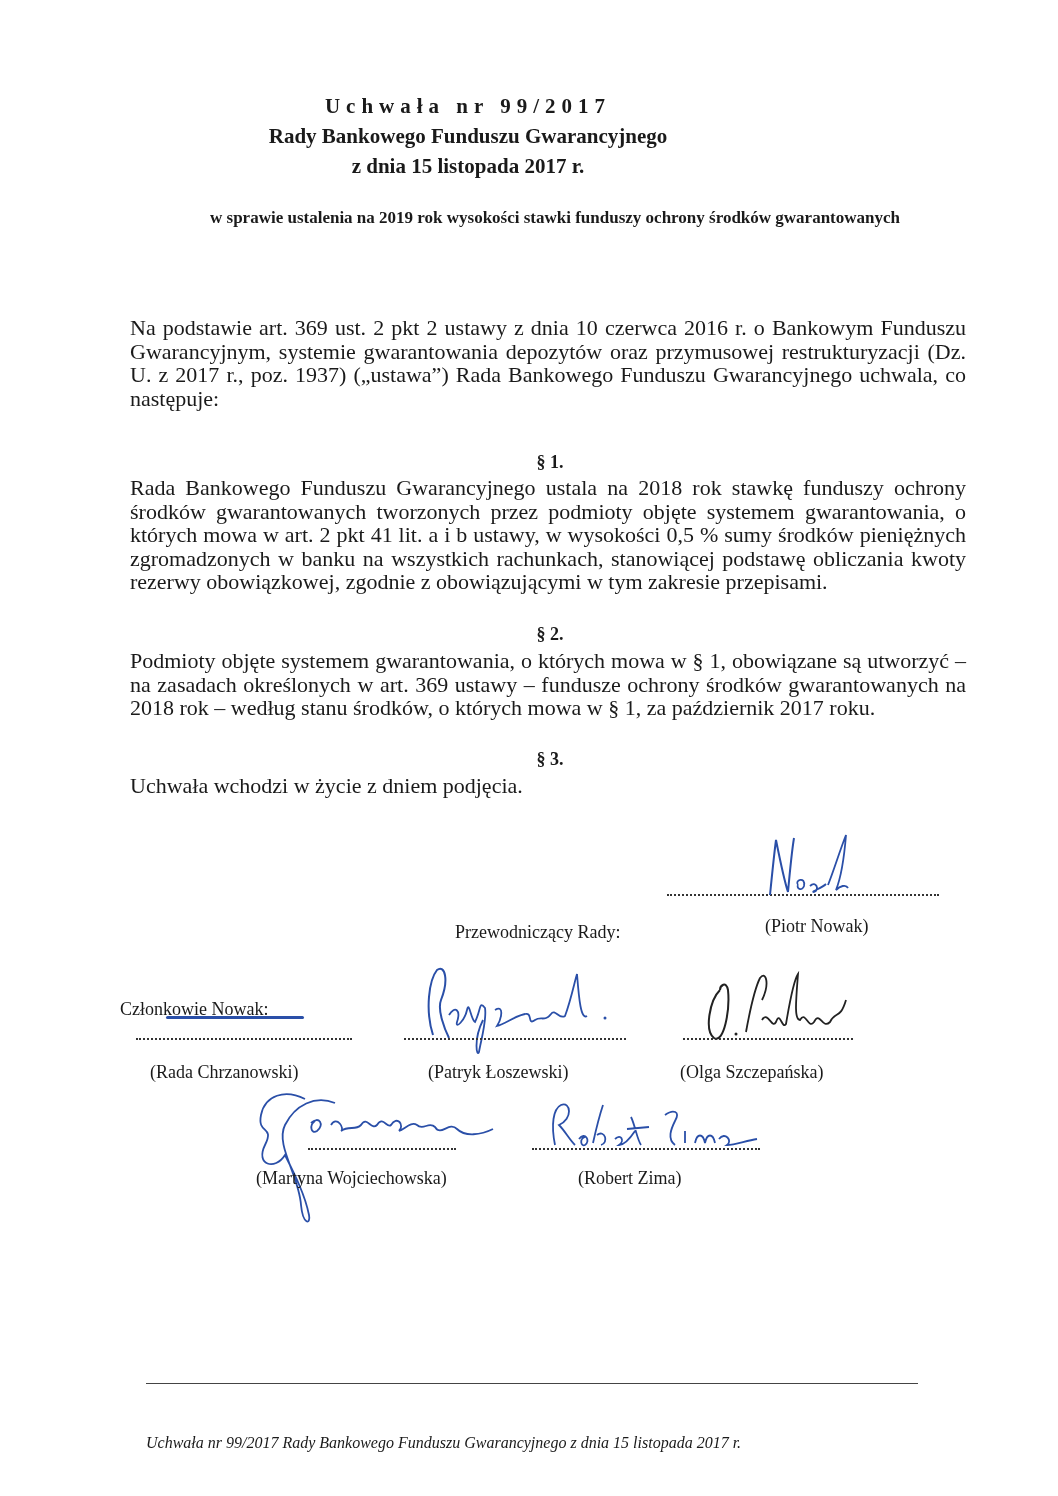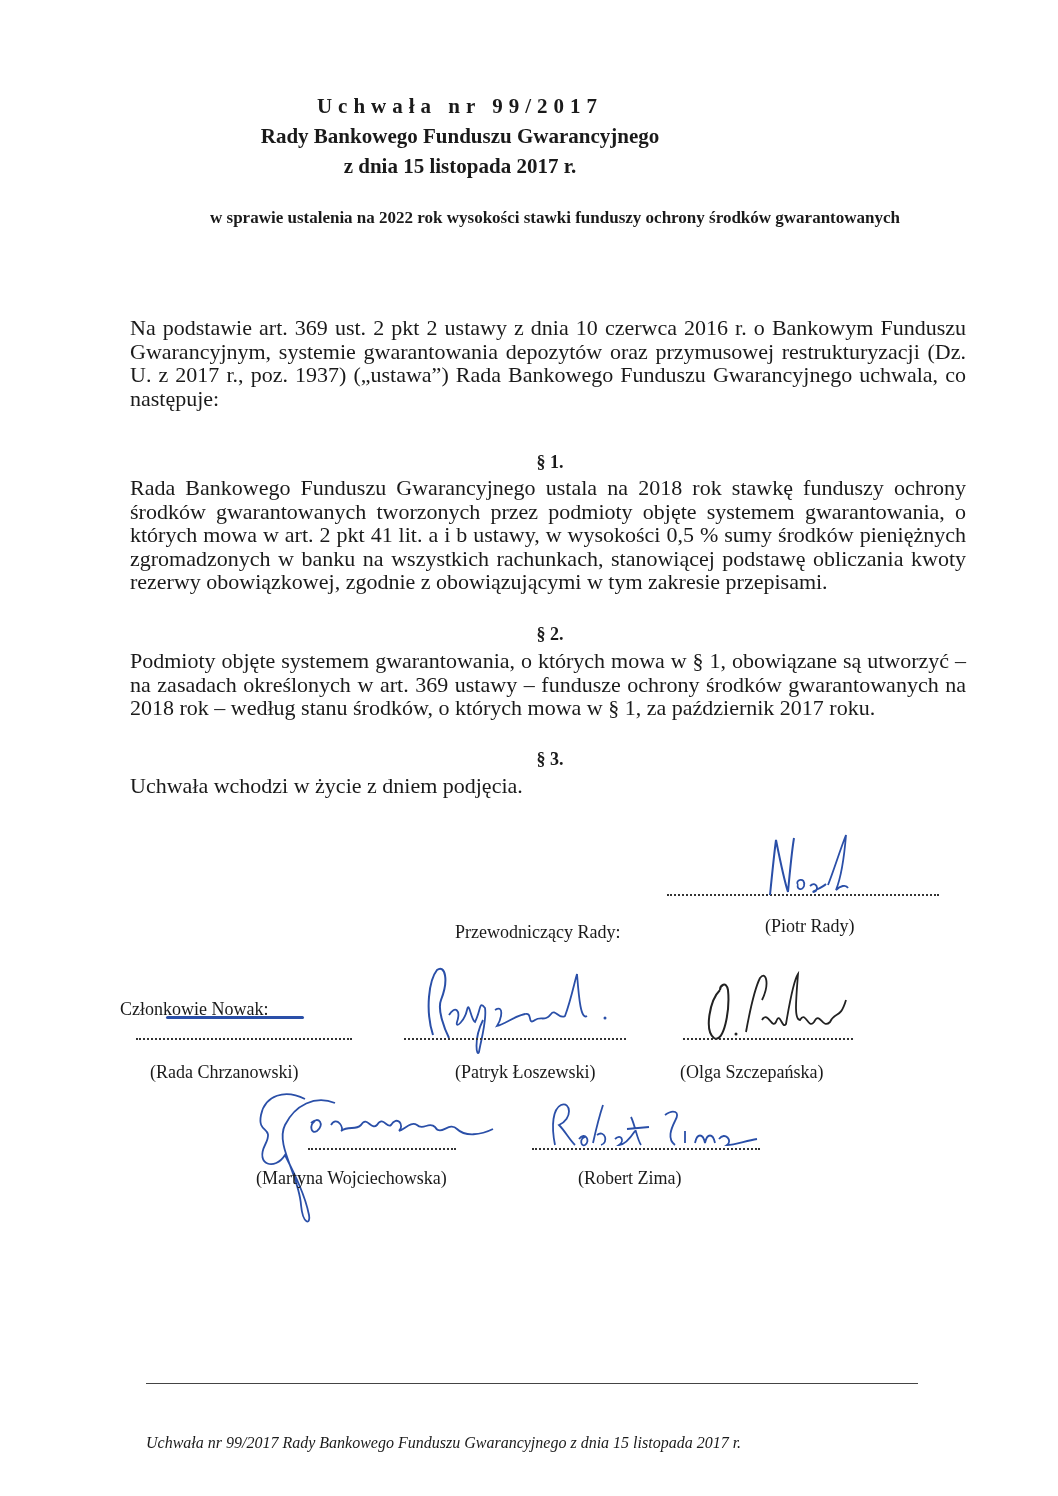--- a/index.html
+++ b/index.html
@@ -1,19 +1,19 @@
 <!DOCTYPE html>
 <html><head>
   <meta charset="utf-8">
   <style>
     html, body { margin: 0; padding: 0; background: #ffffff; }
     body { width: 1058px; height: 1496px; position: relative; overflow: hidden;
            font-family: "Liberation Serif", "DejaVu Serif", serif; color: #1a1a1a; }
     .abs { position: absolute; }
-    .center { left: 0; width: 920px; text-align: center; }
+    .center { left: 8px; width: 920px; text-align: center; }
     .title1 { top: 94px; font-size: 21px; font-weight: bold; letter-spacing: 6px; }
     .title2 { top: 124px; font-size: 21px; font-weight: bold; }
     .title3 { top: 154px; font-size: 21px; font-weight: bold; }
     .subject { top: 206px; left: 170px; width: 770px; text-align: center;
                font-size: 17px; font-weight: bold; line-height: 23px; }
     .para { left: 130px; width: 836px; font-size: 22px; line-height: 23.5px;
             text-align: justify; text-align-last: left; }
     .p-intro { top: 316px; }
     .sect { font-size: 18px; font-weight: bold; left: 0; width: 1100px; text-align: center; }
     .s1 { top: 452px; }
@@ -29,56 +29,56 @@
     .footer { left: 146px; width: 772px; top: 1388px; text-align: left;
               font-style: italic; font-size: 16px; margin-top: 46px; }
     svg.sig { position: absolute; overflow: visible; }
   </style>
 </head>
 <body>
 
 <div class="abs center title1">Uchwała nr 99/2017</div>
 <div class="abs center title2">Rady Bankowego Funduszu Gwarancyjnego</div>
 <div class="abs center title3">z dnia 15 listopada 2017 r.</div>
-<div class="abs subject">w sprawie ustalenia na 2022 rok wysokości stawki funduszy ochrony środków gwarantowanych</div>
+<div class="abs subject">w sprawie ustalenia na 2019 rok wysokości stawki funduszy ochrony środków gwarantowanych</div>
 
 <div class="abs para p-intro">Na podstawie art. 369 ust. 2 pkt 2 ustawy z dnia 10 czerwca 2016 r. o Bankowym Funduszu Gwarancyjnym, systemie gwarantowania depozytów oraz przymusowej restrukturyzacji (Dz. U. z 2017 r., poz. 1937) („ustawa”) Rada Bankowego Funduszu Gwarancyjnego uchwala, co następuje:</div>
 
 <div class="abs sect s1">§ 1.</div>
 <div class="abs para p-s1">Rada Bankowego Funduszu Gwarancyjnego ustala na 2018 rok stawkę funduszy ochrony środków gwarantowanych tworzonych przez podmioty objęte systemem gwarantowania, o których mowa w art. 2 pkt 41 lit. a i b ustawy, w wysokości 0,5 % sumy środków pieniężnych zgromadzonych w banku na wszystkich rachunkach, stanowiącej podstawę obliczania kwoty rezerwy obowiązkowej, zgodnie z obowiązującymi w tym zakresie przepisami.</div>
 
 <div class="abs sect s2">§ 2.</div>
 <div class="abs para p-s2">Podmioty objęte systemem gwarantowania, o których mowa w § 1, obowiązane są utworzyć – na zasadach określonych w art. 369 ustawy – fundusze ochrony środków gwarantowanych na 2018 rok – według stanu środków, o których mowa w § 1, za październik 2017 roku.</div>
 
 <div class="abs sect s3">§ 3.</div>
 <div class="abs para p-s3">Uchwała wchodzi w życie z dniem podjęcia.</div>
 
 <div class="abs sig-label" style="left:455px; top:878px;">Przewodniczący Rady:</div>
 <div class="abs dots" style="left:667px; top:894px; width:272px;"></div>
 <svg class="sig" style="left:750px; top:830px;" width="110" height="80">
   <path d="M20 65 C22 45 24 25 26 10 C30 30 34 50 38 62 C40 40 42 20 44 8" fill="none" stroke="#2a4fa8" stroke-width="2"></path>
   <path d="M48 55 C44 50 56 46 54 56 C52 62 46 58 48 55 M60 56 C66 50 70 60 64 62 C60 62 72 58 76 54" fill="none" stroke="#2a4fa8" stroke-width="1.8"></path>
   <path d="M78 55 C84 40 90 20 96 5 C94 30 90 50 86 60 C90 56 96 54 98 58" fill="none" stroke="#2a4fa8" stroke-width="1.8"></path>
 </svg>
-<div class="abs name" style="left:765px; top:916px;">(Piotr Rady)</div>
+<div class="abs name" style="left:765px; top:916px;">(Piotr Nowak)</div>
 
 <div class="abs sig-label" style="left:120px; top:955px;">Członkowie Nowak:</div>
 
 <div class="abs" style="left:166px; top:1016px; width:138px; height:3px; background:#2a4fa8; border-radius:2px;"></div>
 <div class="abs dots" style="left:136px; top:1038px; width:216px;"></div>
 <div class="abs name" style="left:150px; top:1062px;">(Rada Chrzanowski)</div>
 
 <svg class="sig" style="left:415px; top:960px;" width="200" height="100">
   <path d="M18 75 C10 50 14 20 22 10 C30 4 34 20 26 40 C22 50 30 70 34 78" fill="none" stroke="#2a4fa8" stroke-width="2"></path>
   <path d="M34 55 C40 45 46 50 42 62 C40 70 50 60 52 50 C54 40 56 60 60 62 C66 50 64 40 70 48 C72 60 66 80 64 92 C62 98 58 80 68 60" fill="none" stroke="#2a4fa8" stroke-width="1.8"></path>
   <path d="M80 50 C90 44 86 60 82 66 C90 64 100 56 110 54 C118 52 112 66 120 60 C126 56 130 62 136 54 C140 48 144 60 150 56 C156 40 160 20 162 14 C164 40 166 60 172 56" fill="none" stroke="#2a4fa8" stroke-width="1.8"></path>
   <circle cx="190" cy="58" r="1.5" fill="#2a4fa8"></circle>
 </svg>
 <div class="abs dots" style="left:404px; top:1038px; width:222px;"></div>
-<div class="abs name" style="left:428px; top:1062px;margin-left:27px;">(Patryk Łoszewski)</div>
+<div class="abs name" style="left:428px; top:1062px;">(Patryk Łoszewski)</div>
 
 <svg class="sig" style="left:690px; top:960px;" width="180" height="90">
   <path d="M30 30 C20 40 14 70 24 78 C34 84 40 50 38 30 C36 20 30 26 30 30" fill="none" stroke="#222" stroke-width="2"></path>
   <circle cx="46" cy="74" r="1.5" fill="#222"></circle>
   <path d="M56 72 C60 50 64 30 70 18 C76 10 80 24 72 40 M72 60 C78 50 82 70 86 62 C90 50 92 70 96 64 C100 40 104 20 108 14 C106 40 104 60 110 60 C116 50 118 70 124 62 C130 50 132 70 140 62 C146 50 150 60 156 40" fill="none" stroke="#222" stroke-width="1.8"></path>
 </svg>
 <div class="abs dots" style="left:683px; top:1038px; width:170px;"></div>
 <div class="abs name" style="left:680px; top:1062px;">(Olga Szczepańska)</div>
 
 <svg class="sig" style="left:245px; top:1085px;" width="280" height="150">

